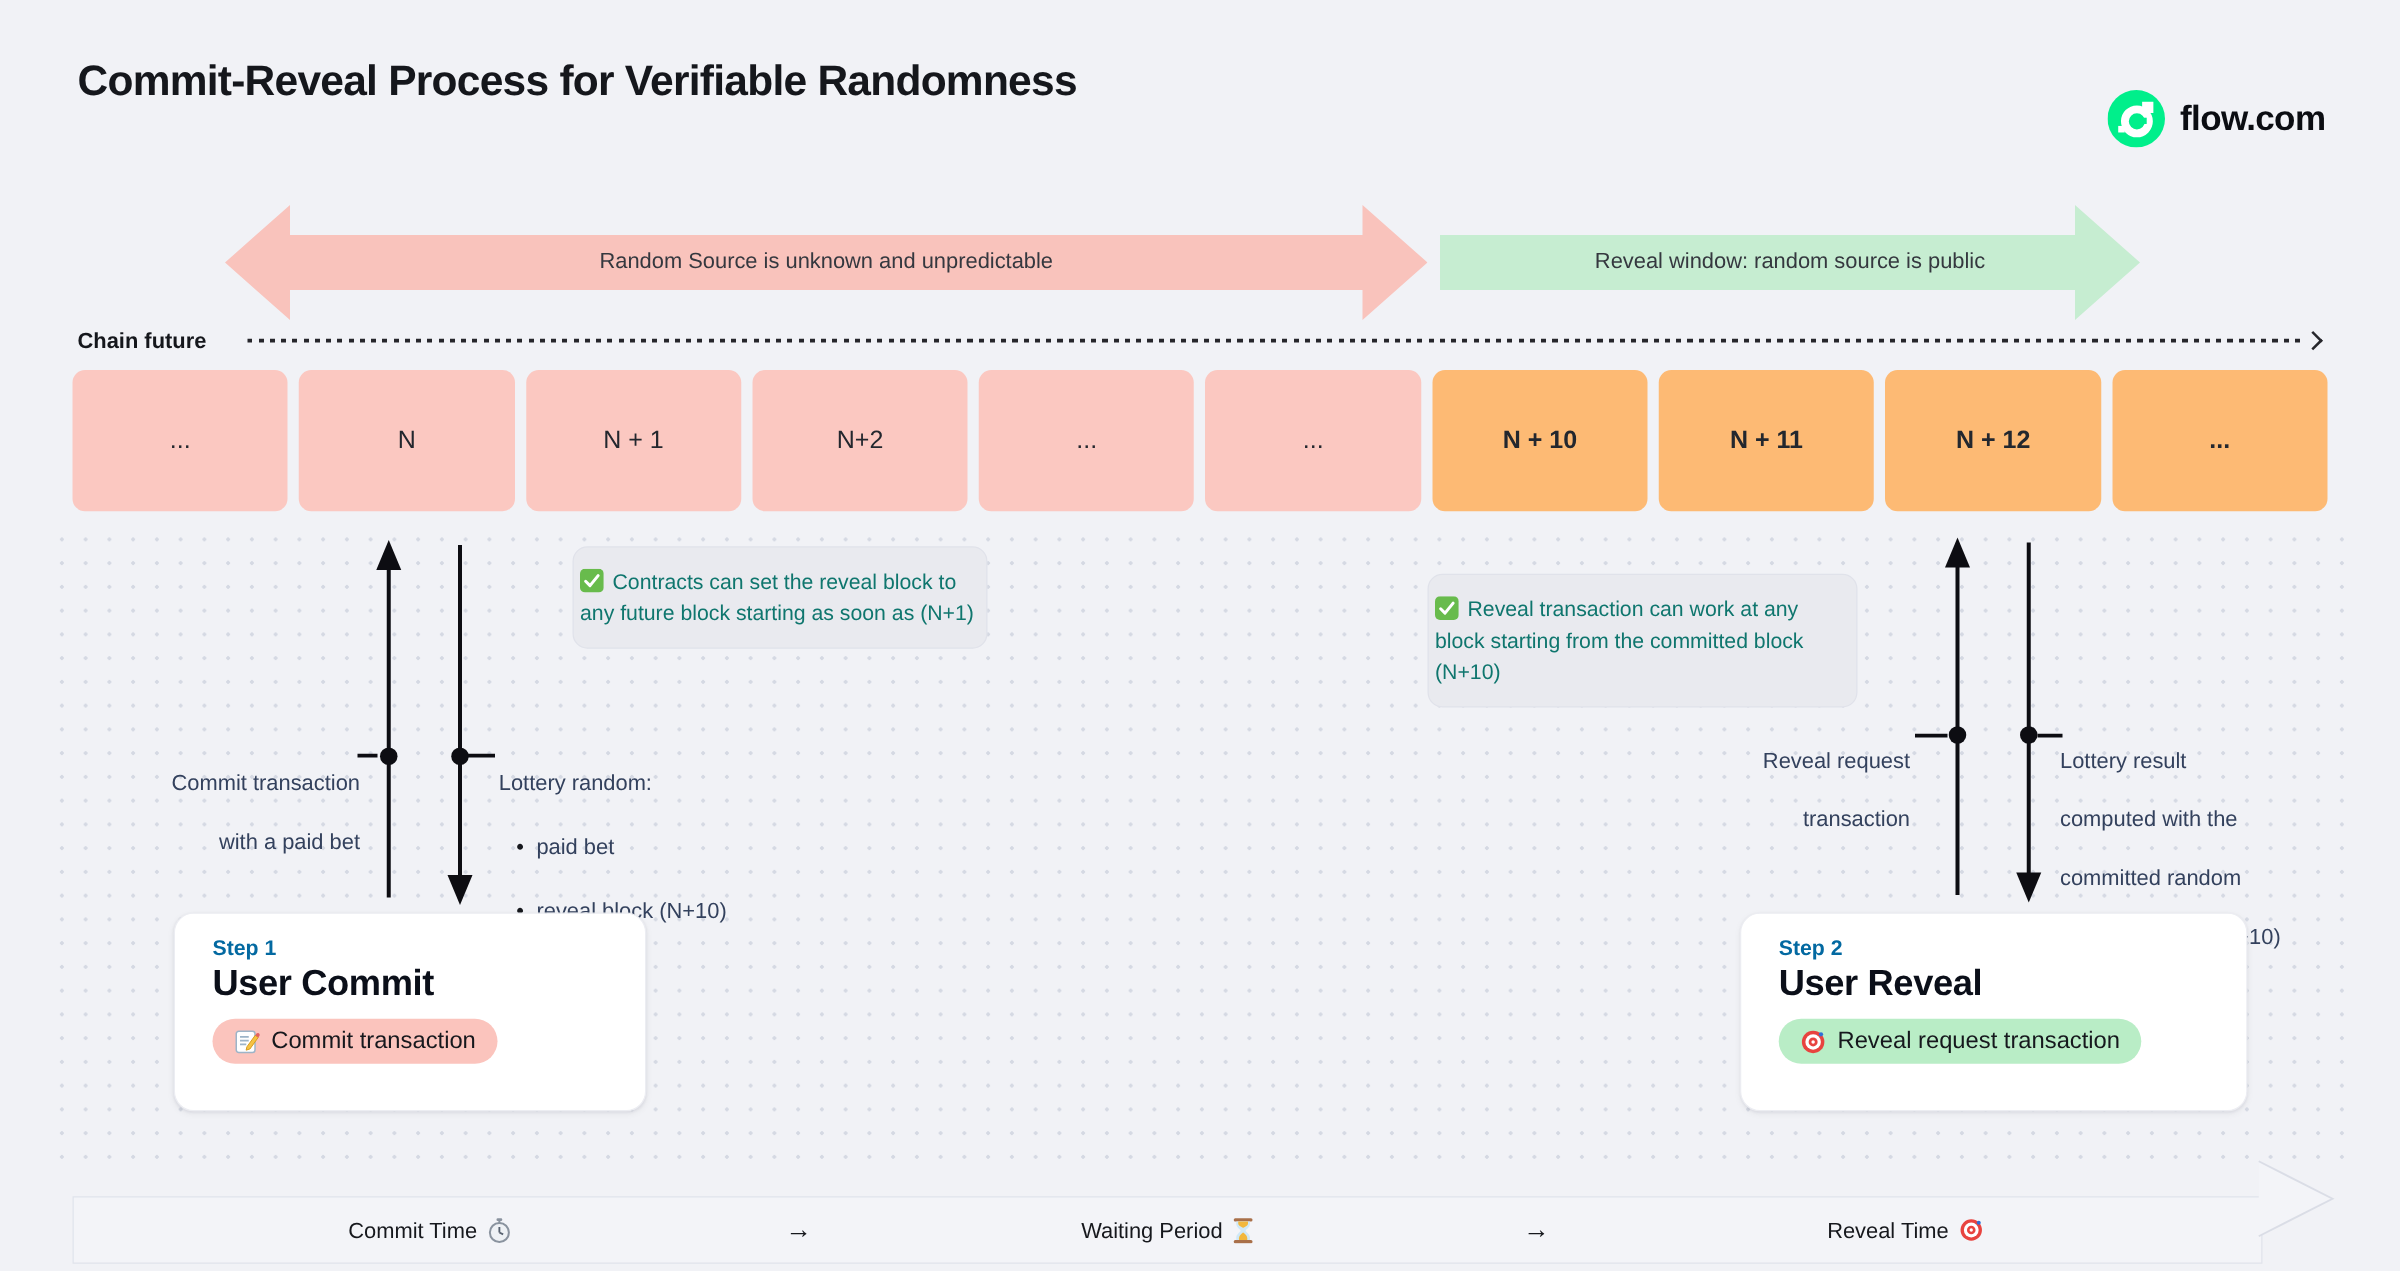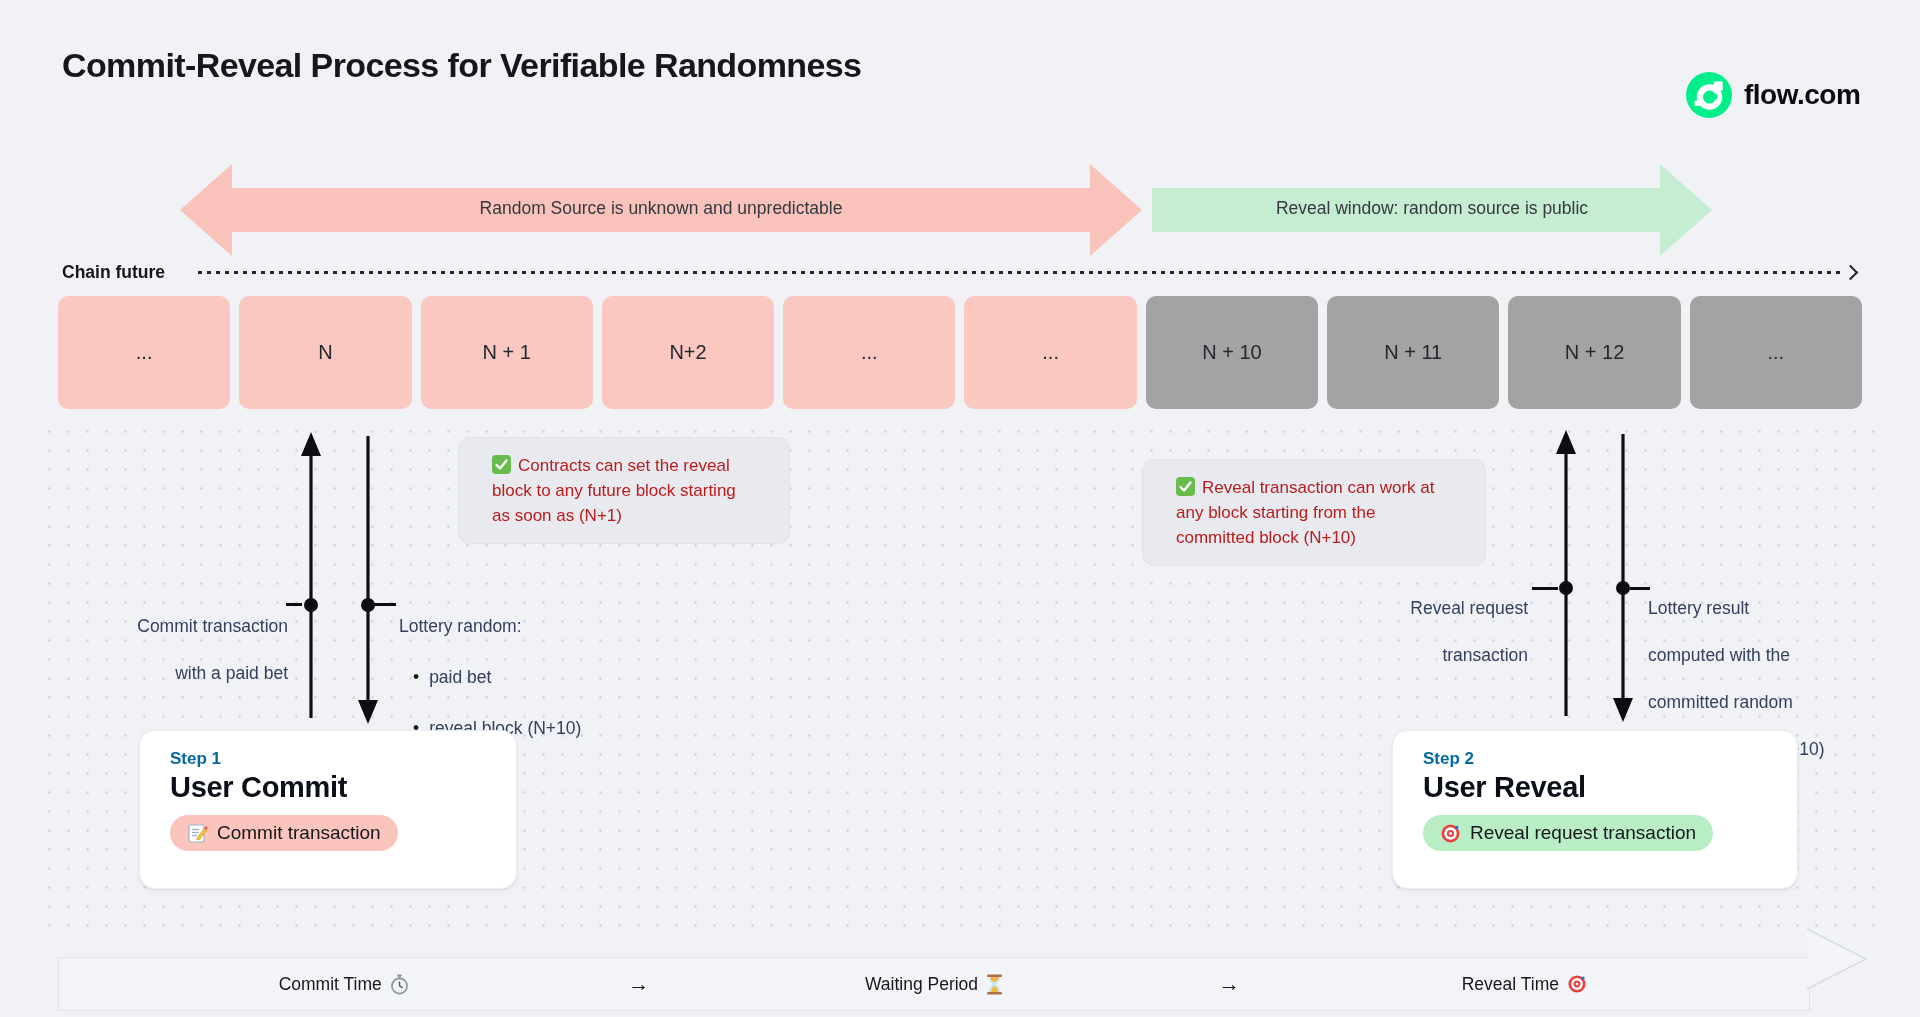--- a/index.html
+++ b/index.html
@@ -29,25 +29,25 @@
   .chain-label { left:62px; top:262px; font-size:17.5px; font-weight:700; color:#15171c; }
   .chain-dots { left:198px; top:271px; width:1646px; height:3px;
     background:repeating-linear-gradient(90deg,#26262b 0 4px,transparent 4px 9px); }
   .chain-chev { left:1845px; top:267px; width:11px; height:11px;
     border-top:2.6px solid #26262b; border-right:2.6px solid #26262b; transform:rotate(45deg); }
 
   .blocks { left:58px; top:296px; width:1804px; height:113px; display:flex; gap:9px; }
   .block { flex:1; border-radius:10px; display:flex; align-items:center; justify-content:center;
     font-size:20px; color:#23272e; }
   .block.unknown { background:#fbc8c1; }
-  .block.reveal  { background:#a3a3a3; }
+  .block.reveal  { background:#fdba74;font-weight:bold; }
 
   
   .note { background:#e9eaef; border:1px solid #e0e2ea; border-radius:12px;
-    padding:15px 33px; font-size:17px; line-height:25px; color:#b91c1c; }
+    padding:15px 5px; font-size:17px; line-height:25px; color:#0f766e; }
   .note-left  { left:458px; top:437px; width:332px; }
   .note-right { left:1142px; top:437px; width:344px;margin-top:22px; }
   .check-badge { display:inline-block; vertical-align:-3px; margin-right:7px; }
 
   
   .ann { font-size:17.5px; line-height:26px; color:#33415d; }
   .ann span { display:block;margin-top:21px; }
   .ann-commit { left:38px;  top:592px; width:250px; text-align:right; }
   .ann-reveal { left:1308px; top:574px; width:220px; text-align:right; }
   .ann-result { left:1648px; top:574px; width:260px; text-align:left; }

